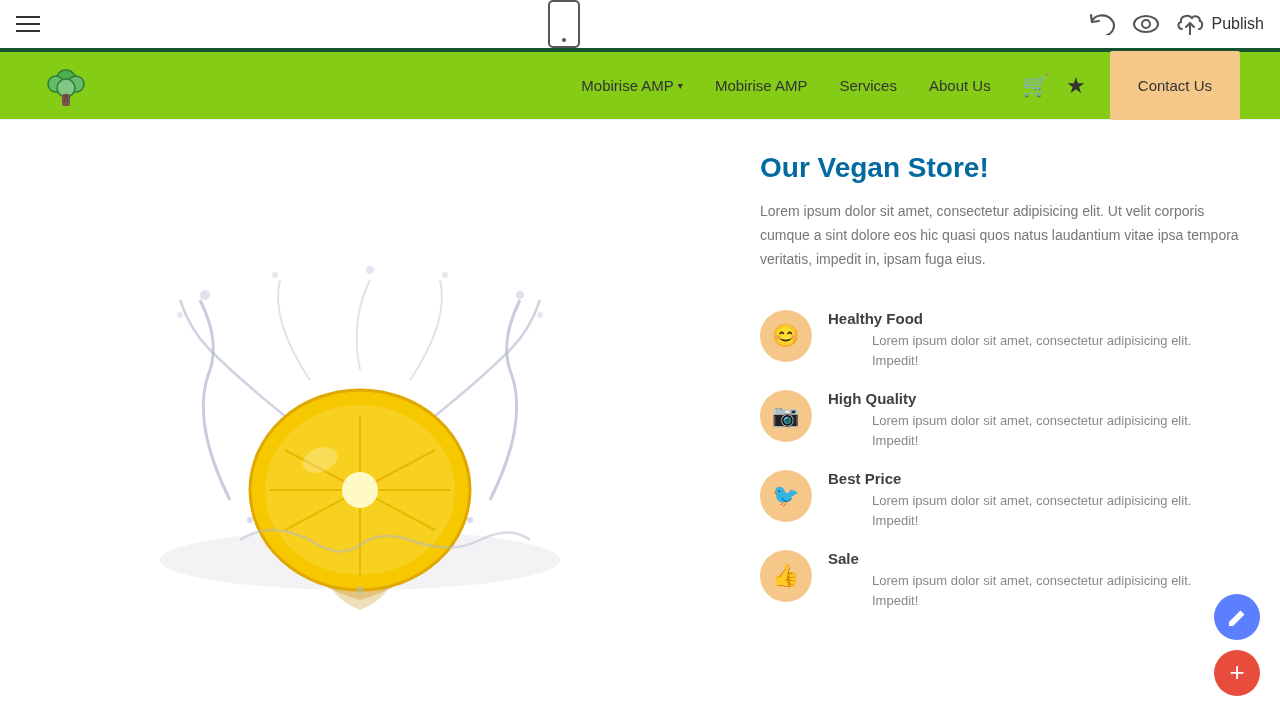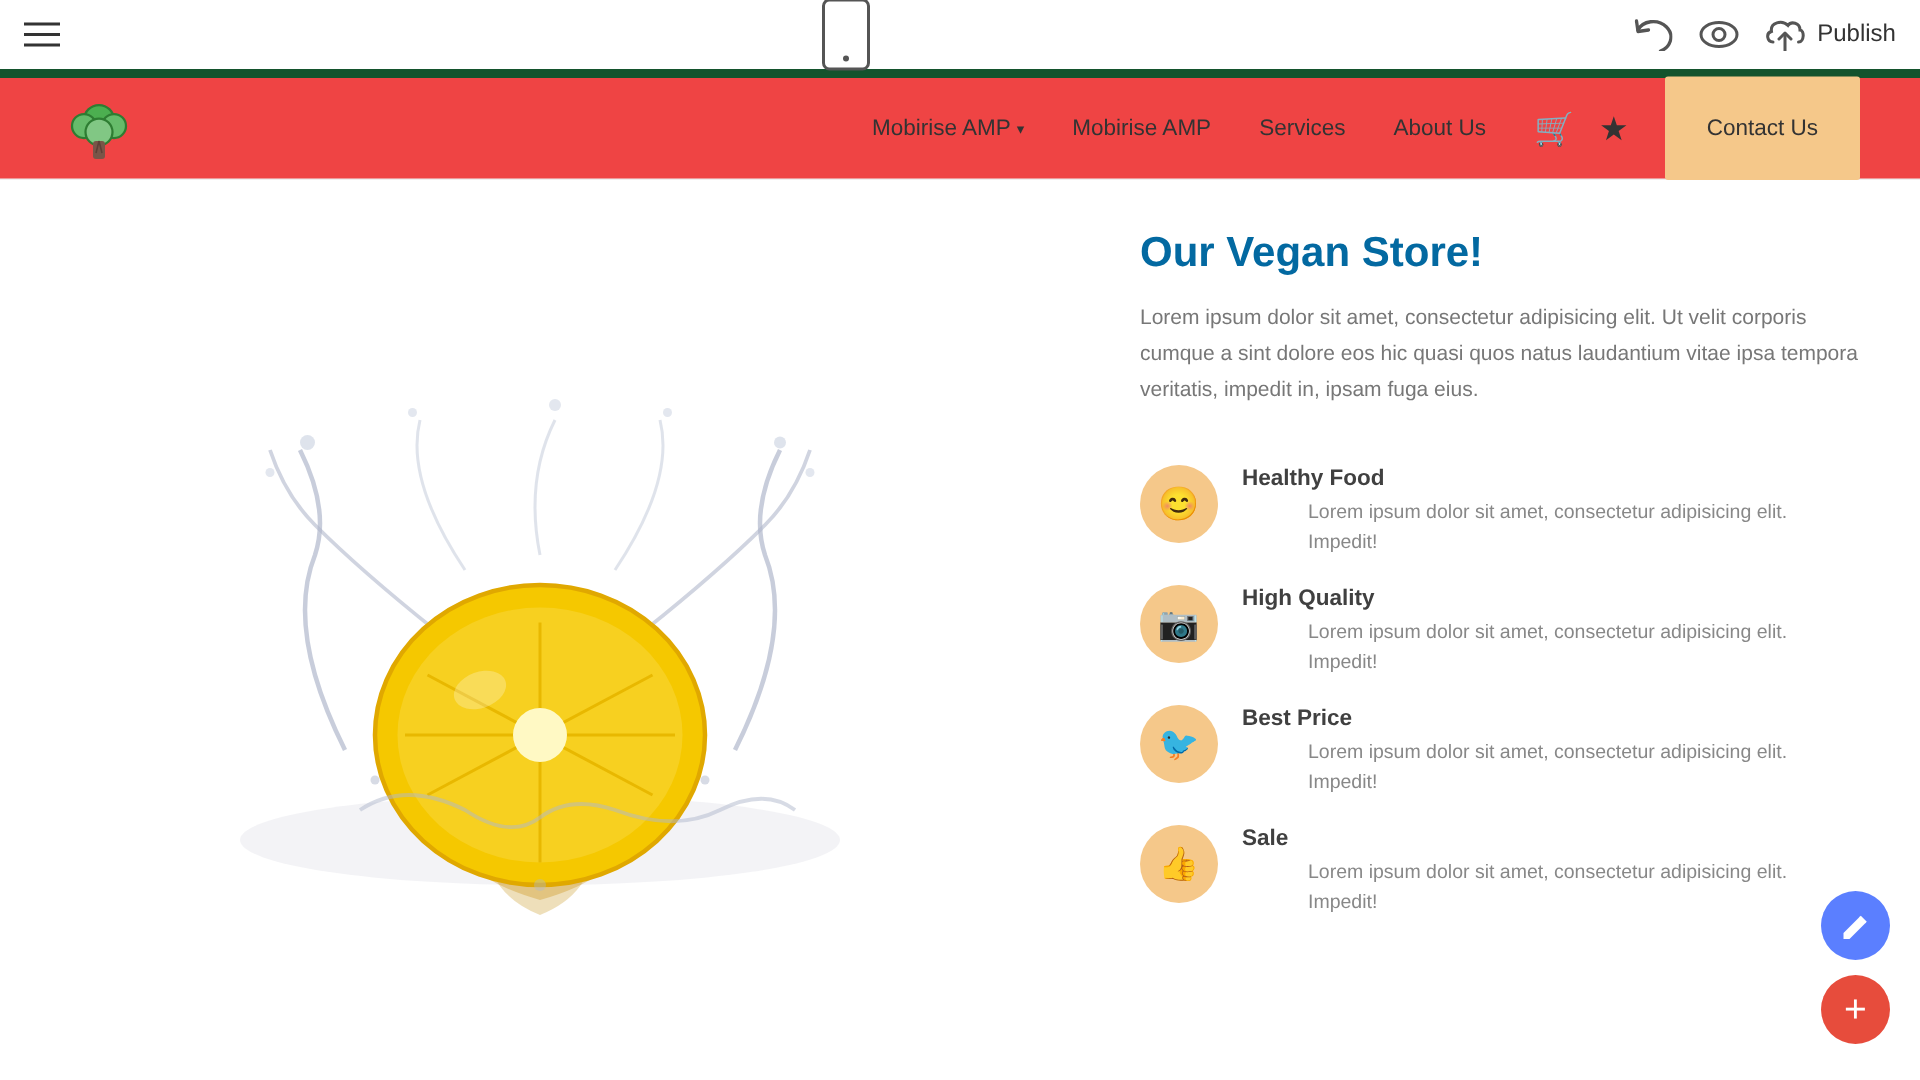--- a/index.html
+++ b/index.html
@@ -4,21 +4,21 @@
   <style>
     * { margin: 0; padding: 0; box-sizing: border-box; }
     body { font-family: Arial, sans-serif; background: #fff; width: 1280px; height: 720px; overflow: hidden; }
 
     
     #toolbar {
       display: flex;
       align-items: center;
       justify-content: space-between;
       height: 52px;
-      border-bottom: 6px solid #14532d;
+      border-bottom: 4px solid #14532d;
       padding: 0 16px;
       background: #fff;
     }
     #toolbar-left { display: flex; align-items: center; }
     #toolbar-center { display: flex; align-items: center; }
     #toolbar-right { display: flex; align-items: center; gap: 16px; }
 
     .hamburger-icon {
       display: flex; flex-direction: column; gap: 5px; cursor: pointer;
     }
@@ -47,21 +47,21 @@
       color: #333;
     }
 
     
     #navbar {
       display: flex;
       align-items: center;
       height: 68px;
       border-bottom: 1px solid #eee;
       padding: 0 40px;
-      background: #ef4444;
+      background: #84cc16;
     }
     .nav-logo {
       margin-right: auto;
       display: flex; align-items: center;
     }
     .nav-links {
       display: flex; align-items: center; gap: 32px;
       margin-right: 32px;
     }
     .nav-link {

